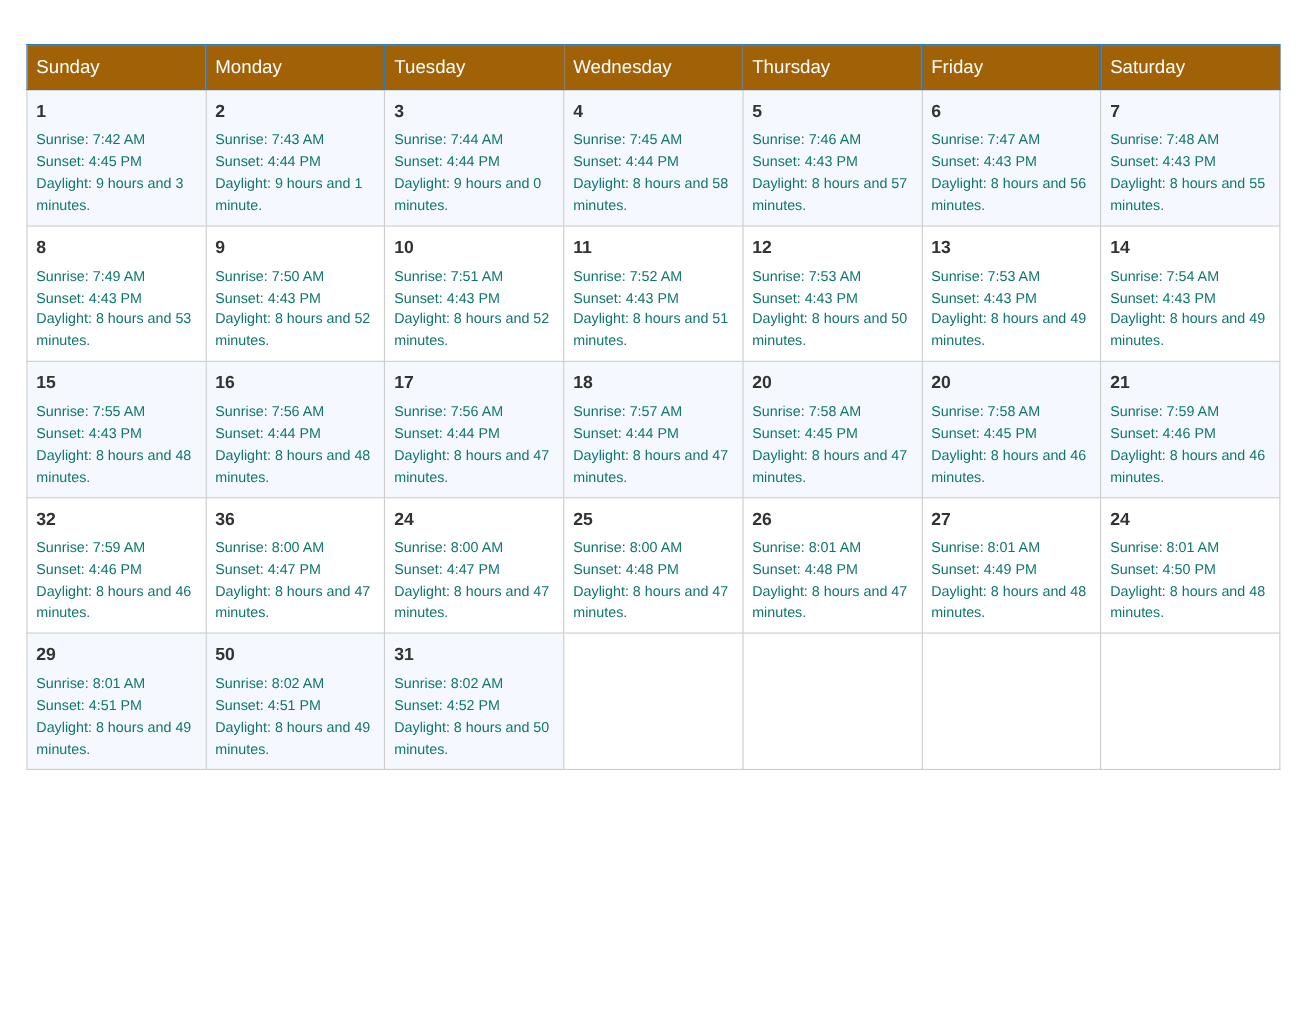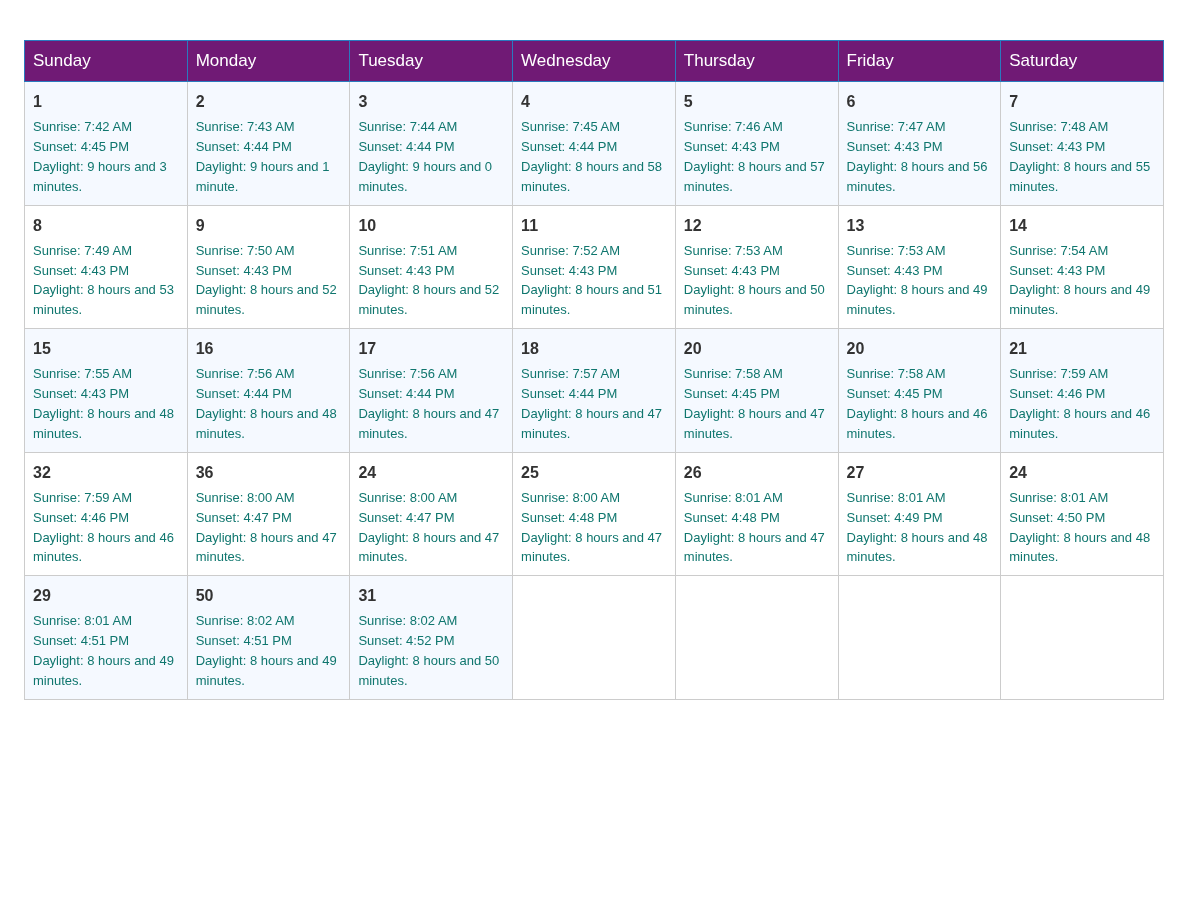--- a/index.html
+++ b/index.html
@@ -29,21 +29,21 @@
       font-size: 22px;
       color: #444;
       font-style: italic;
     }
     table {
       width: 100%;
       border-collapse: collapse;
       table-layout: fixed;
     }
     thead th {
-      background-color: #701a75;
+      background-color: #a16207;
       color: #fff;
       font-size: 17px;
       font-weight: normal;
       padding: 10px 8px;
       text-align: left;
       border: 1px solid #2a7abf;
     }
     tbody td {
       vertical-align: top;
       padding: 8px;

